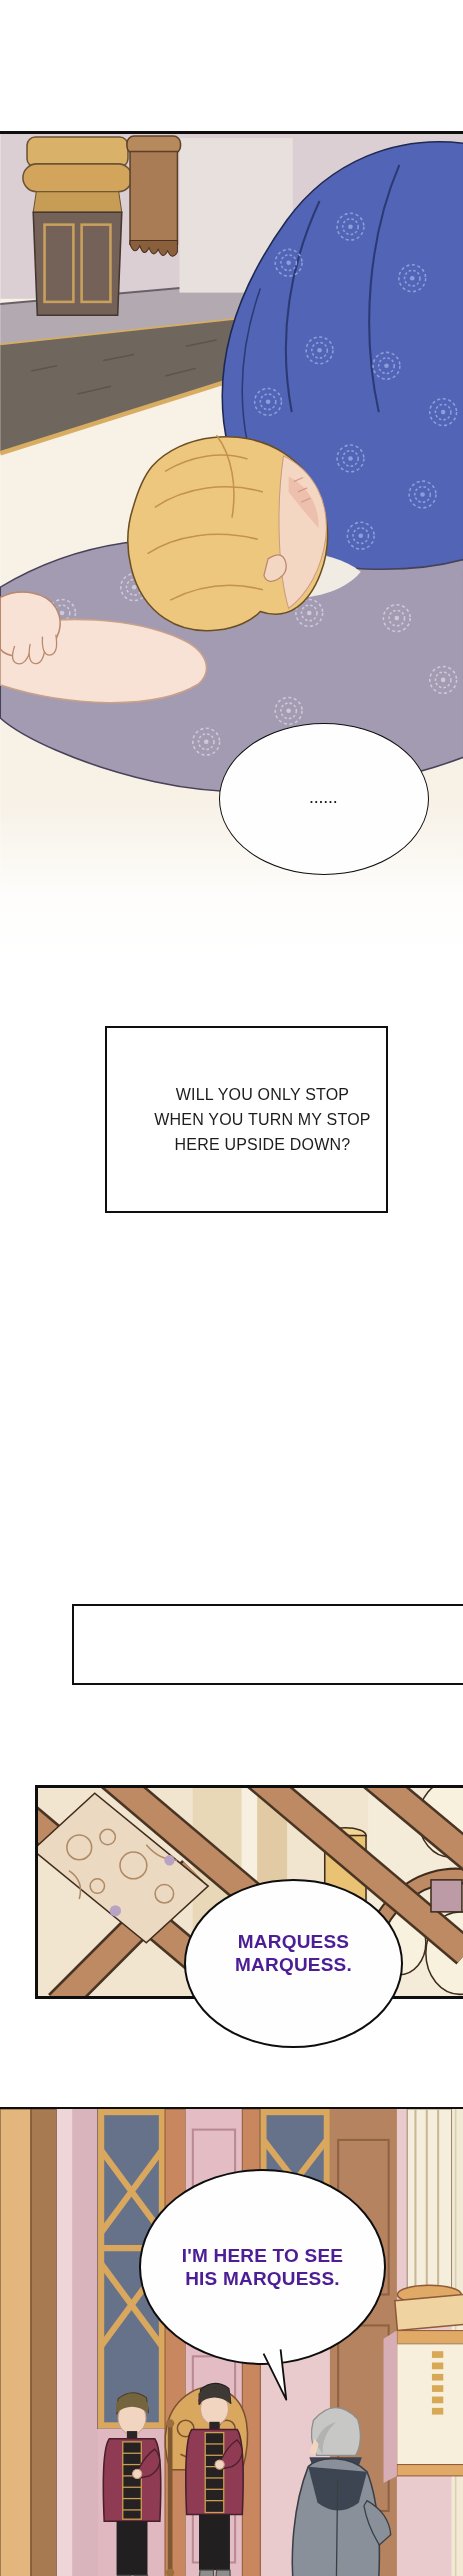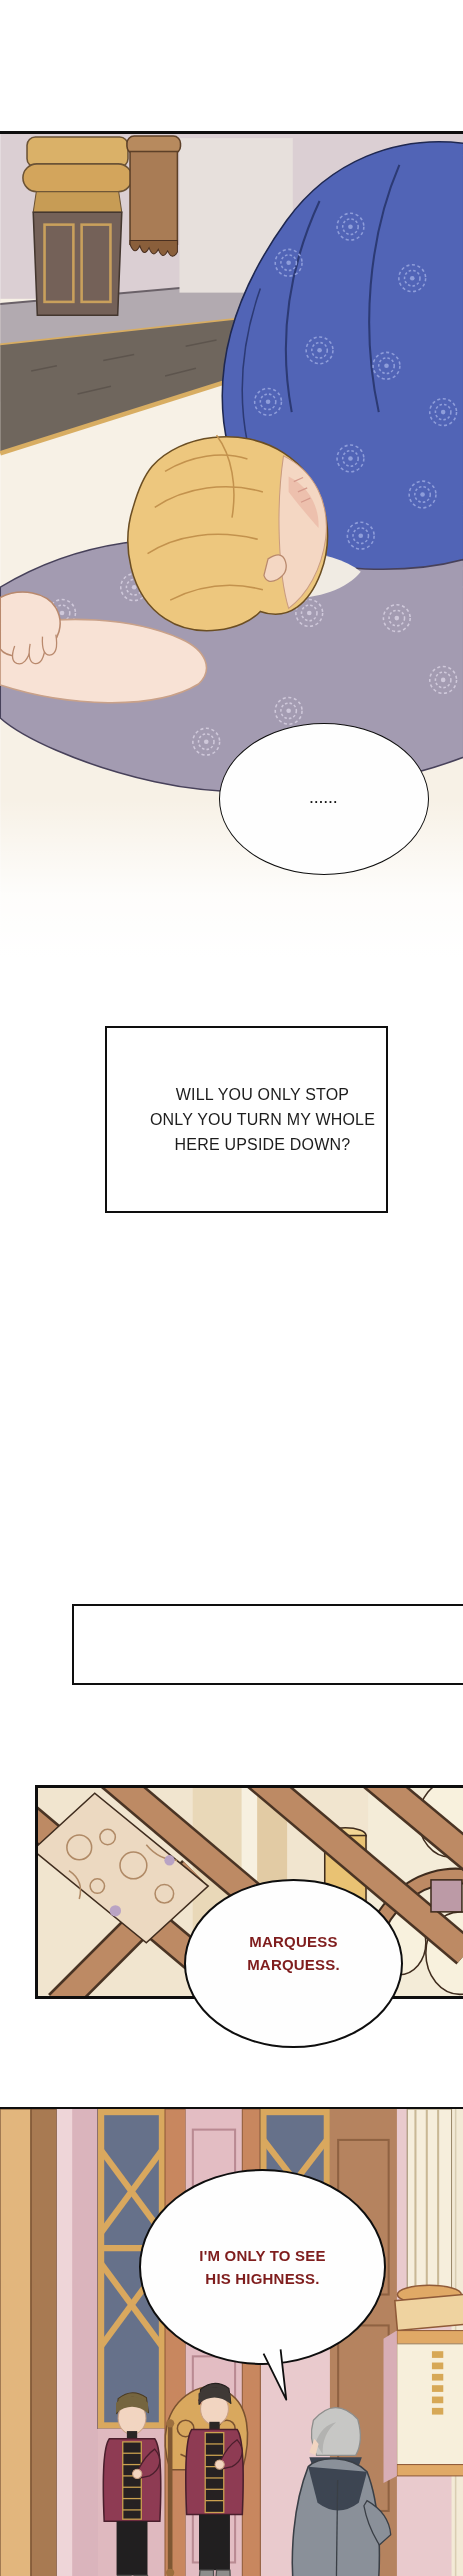--- a/index.html
+++ b/index.html
@@ -7,21 +7,21 @@
         overflow:hidden;font-family:"Liberation Sans",sans-serif;}
   .abs{position:absolute;}
   .panel-border-line{background:var(--c-ink,#0e0e0e);}
   .panel{overflow:hidden;background:#fff;}
   .panel svg{display:block;}
   #panel2{border:3.1px solid var(--c-ink,#0e0e0e);border-right:none;box-sizing:border-box;}
   #panel3{border-top:2.6px solid var(--c-ink,#0e0e0e);border-bottom:2.6px solid var(--c-ink,#0e0e0e);box-sizing:border-box;}
   .fade-bottom{background:linear-gradient(to bottom,rgba(255,255,255,0) 0%,rgba(255,255,255,.85) 60%,#ffffff 100%);}
   .bubble{background:#fefefe;border:1.5px solid var(--c-ink,#0e0e0e);border-radius:50%;
           display:flex;align-items:center;justify-content:center;text-align:center;box-sizing:border-box;}
-  .bubble-text{font-weight:700;font-size:15px;line-height:23px;letter-spacing:0.2px;color:#7f1d1d;
+  .bubble-text{font-weight:700;font-size:19px;line-height:23px;letter-spacing:0.2px;color:#4c1d95;
                font-family:"Liberation Sans",sans-serif;}
   .bubble-text div{white-space:nowrap;}
   .dots-text{font-weight:700;font-size:12.4px;letter-spacing:1.3px;color:#151515;}
   .nbox{background:#ffffff;box-sizing:border-box;display:flex;align-items:center;justify-content:center;text-align:center;}
   #narration-box-1{border:2.1px solid var(--c-ink,#0e0e0e);padding-left:32px;}
   #narration-box-2{border:2.6px solid var(--c-ink,#0e0e0e);border-right:none;}
   .narration-text{font-size:16px;line-height:25px;letter-spacing:0.2px;color:#1d1d1d;font-weight:400;}
   .narration-text div{white-space:nowrap;}
   .tail{overflow:visible;}
 </style>
@@ -149,21 +149,21 @@
     <div class="abs fade-bottom" style="left:0;top:665px;width:464px;height:160px;"></div>
   </div>
 
   <div class="abs bubble" id="bubble-silence" style="left:219px;top:723px;width:210px;height:152px;">
     <span class="dots-text">......</span>
   </div>
 
   <div id="narration-box-1" class="abs nbox" style="left:105px;top:1026px;width:283px;height:187px;">
     <div class="narration-text">
       <div>WILL YOU ONLY STOP</div>
-      <div>ONLY YOU TURN MY WHOLE</div>
+      <div>WHEN YOU TURN MY STOP</div>
       <div>HERE UPSIDE DOWN?</div>
     </div>
   </div>
 
   <div id="narration-box-2" class="abs nbox" style="left:72px;top:1604px;width:392px;height:81px;">
     <div class="narration-text"></div>
   </div>
 
   <div id="panel2" class="abs panel" style="left:35px;top:1785px;width:429px;height:214px;">
     <svg width="426" height="208" viewBox="0 0 826 403">
@@ -407,22 +407,22 @@
         <rect x="612" y="1164" width="36" height="112" fill="#23242a"></rect>
         <rect x="668" y="1164" width="36" height="112" fill="#23242a"></rect>
         <ellipse cx="626" cy="1284" rx="32" ry="11" fill="#17181c"></ellipse>
         <ellipse cx="692" cy="1284" rx="32" ry="11" fill="#17181c"></ellipse>
       </g>
     </svg>
   </div>
 
   <div class="abs bubble" id="bubble-highness" style="left:139px;top:2169px;width:247px;height:196px;border-width:2.1px;">
     <div class="bubble-text">
-      <div>I'M ONLY TO SEE</div>
-      <div>HIS HIGHNESS.</div>
+      <div>I'M HERE TO SEE</div>
+      <div>HIS MARQUESS.</div>
     </div>
   </div>
   <svg class="abs tail" style="left:247px;top:2339px;" width="62" height="70" viewBox="0 0 120 135">
     <path d="M32,28 L76,117 L65,20" fill="#fefefe" stroke="#0e0e0e" stroke-width="3.5" stroke-linejoin="round"></path>
   </svg>
 
 </div>
 
 
 </body></html>

